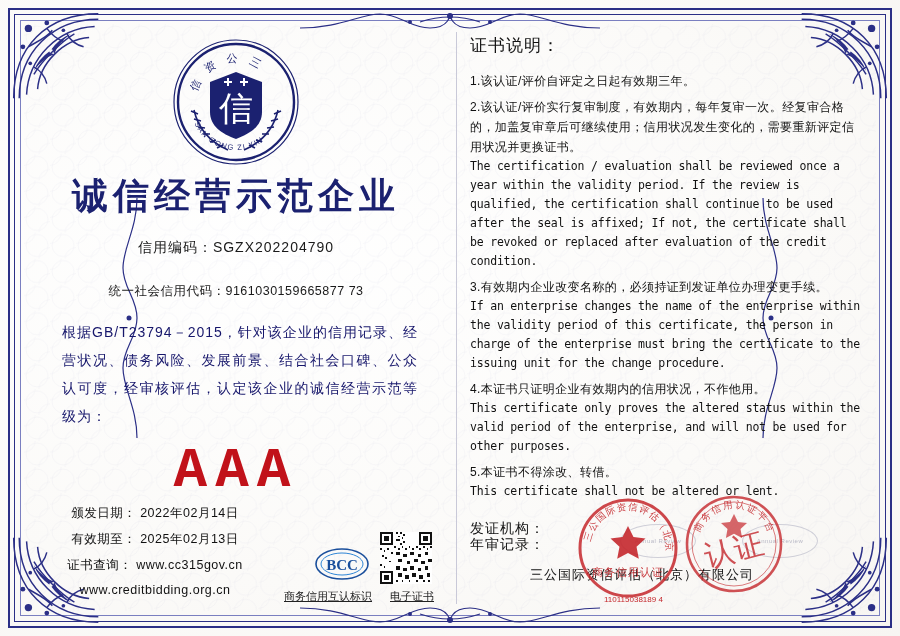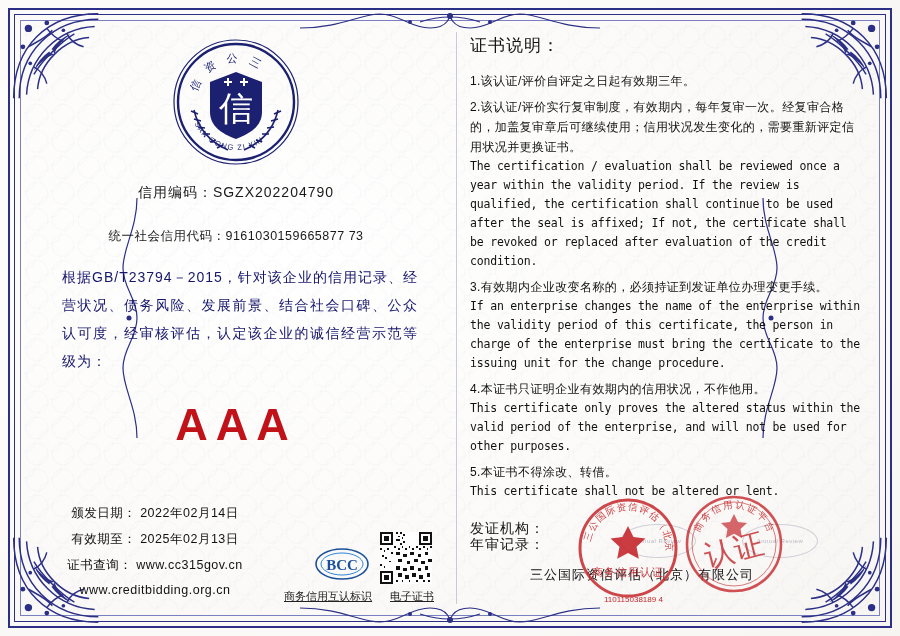--- a/index.html
+++ b/index.html
@@ -105,24 +105,24 @@
   .para {
     margin-top: 18px;
     padding: 0 22px 0 30px;
     font-size: 14px;
     line-height: 28px;
     color: #16166b;
     text-align: justify;
     letter-spacing: 1px;
   }
   .grade {
-    margin-top: 24px;
+    margin-top: 9px;
     text-align: center;
-    font-family: Liberation Sans, sans-serif;
-    font-size: 45px;
+    font-family: Liberation Mono, monospace;
+    font-size: 56px;
     font-weight: bold;
     color: #c1121a;
     letter-spacing: 8px;
   }
 
   
   .bl {
     position: absolute; left: 14px; bottom: 4px; width: 394px;
     font-size: 12.5px; color: #111;
   }
@@ -391,20 +391,21 @@
               </g>
             </g>
 
             <text font-size="7.5" fill="#1b2170" font-family="'Liberation Sans', sans-serif" letter-spacing="1.2">
               <textPath href="#arcBot" startOffset="14%">SAN GONG ZI XIN</textPath>
             </text>
           </svg>
         </div>
       </div>
 
+      <div class="main-title">诚信经营示范企业</div>
 
       <div class="code-line">
         <span>信用编码：</span><span>SGZX202204790</span>
       </div>
 
       <div class="usci-line">
         <span>统一社会信用代码：</span><span>9161030159665877 73</span>
       </div>
 
       <div class="para">根据GB/T23794－2015，针对该企业的信用记录、经营状况、债务风险、发展前景、结合社会口碑、公众认可度，经审核评估，认定该企业的诚信经营示范等级为：</div>

